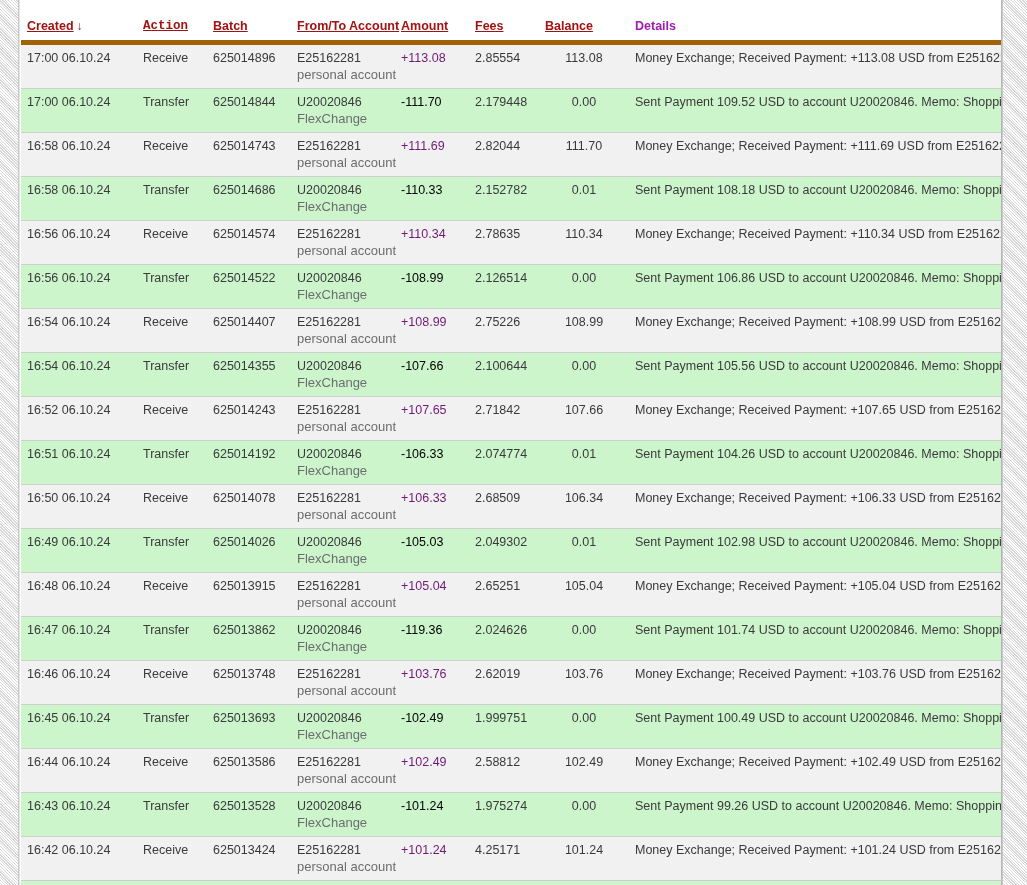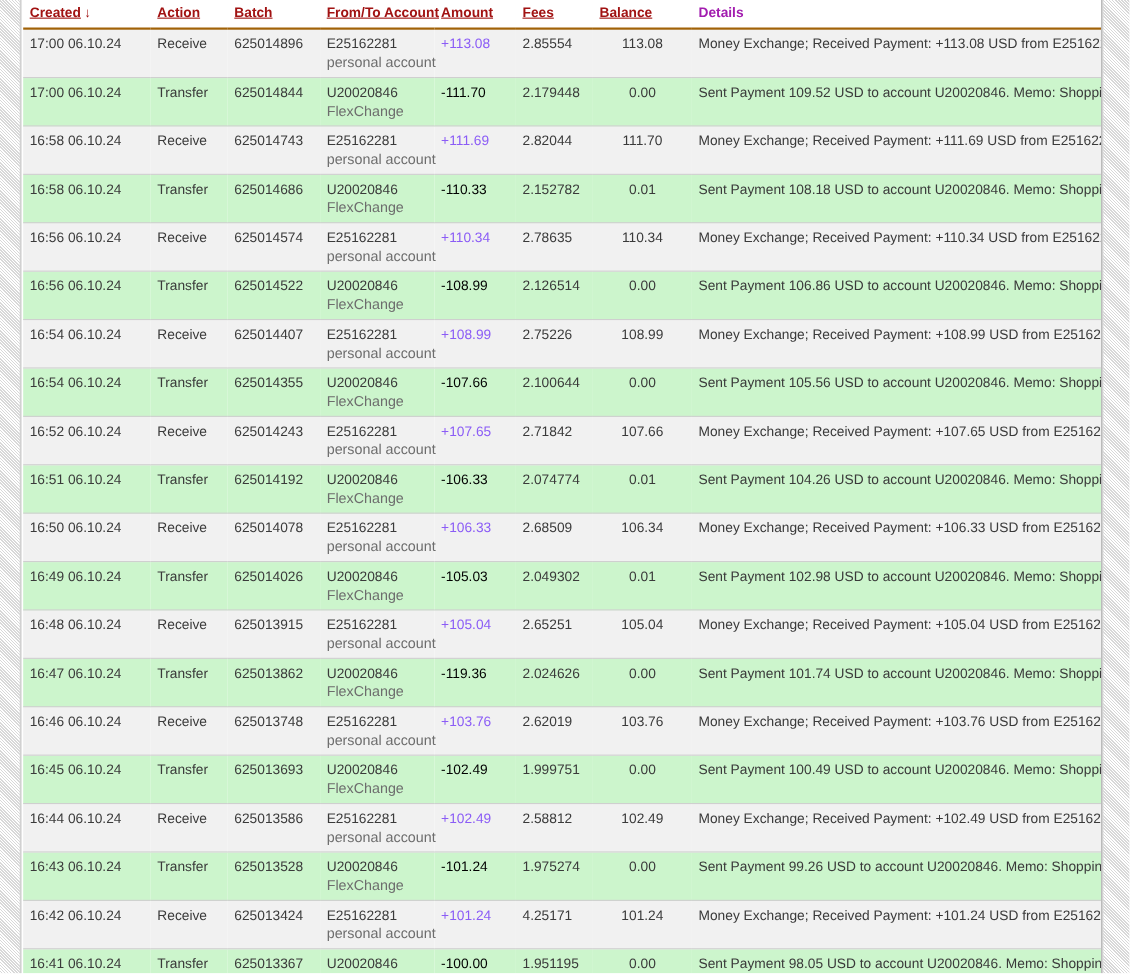--- a/index.html
+++ b/index.html
@@ -59,25 +59,25 @@
     border-collapse: collapse;
     width: 980px;
     table-layout: fixed;
     font-size: 12.5px;
     color: #333333;
   }
 
   table.history thead th {
     text-align: left;
     vertical-align: top;
-    padding: 4px 6px 7px 6px;
+    padding: 19px 6px 7px 6px;
     font-size: 12.5px;
     font-weight: bold;
     background: #ffffff;
-    border-bottom: 2px solid #a16207;
+    border-bottom: 5px solid #a16207;
     white-space: nowrap;
   }
 
   th .col-link {
     color: #a11212;
     text-decoration: underline;
     cursor: pointer;
   }
   th .col-plain {
     color: #a21caf;
@@ -105,38 +105,38 @@
   td.c-created  { width: 104px; }
   td.c-action   { width: 58px;  }
   td.c-batch    { width: 72px;  }
   td.c-account  { width: 92px;  }
   td.c-amount   { width: 62px;  }
   td.c-fees     { width: 58px;  }
   td.c-balance  { width: 78px; text-align: center;  }
   td.c-details  { width: auto; white-space: normal; }
 
   th.h-created  { width: 104px; }
-  th.h-action   { width: 58px;  }
+  th.h-action   { width: 58px; font-family: Liberation Mono, monospace;  }
   th.h-batch    { width: 72px;  }
   th.h-account  { width: 92px;  }
   th.h-amount   { width: 62px;  }
   th.h-fees     { width: 58px;  }
   th.h-balance  { width: 78px;  }
   th.h-details  { width: auto;  }
 
   .acct-name { display: block; }
   .acct-sub {
     display: block;
     font-size: 13px;
     color: #6d6d6d;
     margin-top: 3px;
     line-height: 12px;
   }
 
-  .amt-pos { color: #8b5cf6; }
+  .amt-pos { color: #701a75; }
   .amt-neg { color: #000000; }
 
   .details-text { line-height: 15px; color: #3a3a3a; }
 </style>
 </head>
 <body>
 
 <div id="page">
 
   <div class="scroll-track left"></div>

